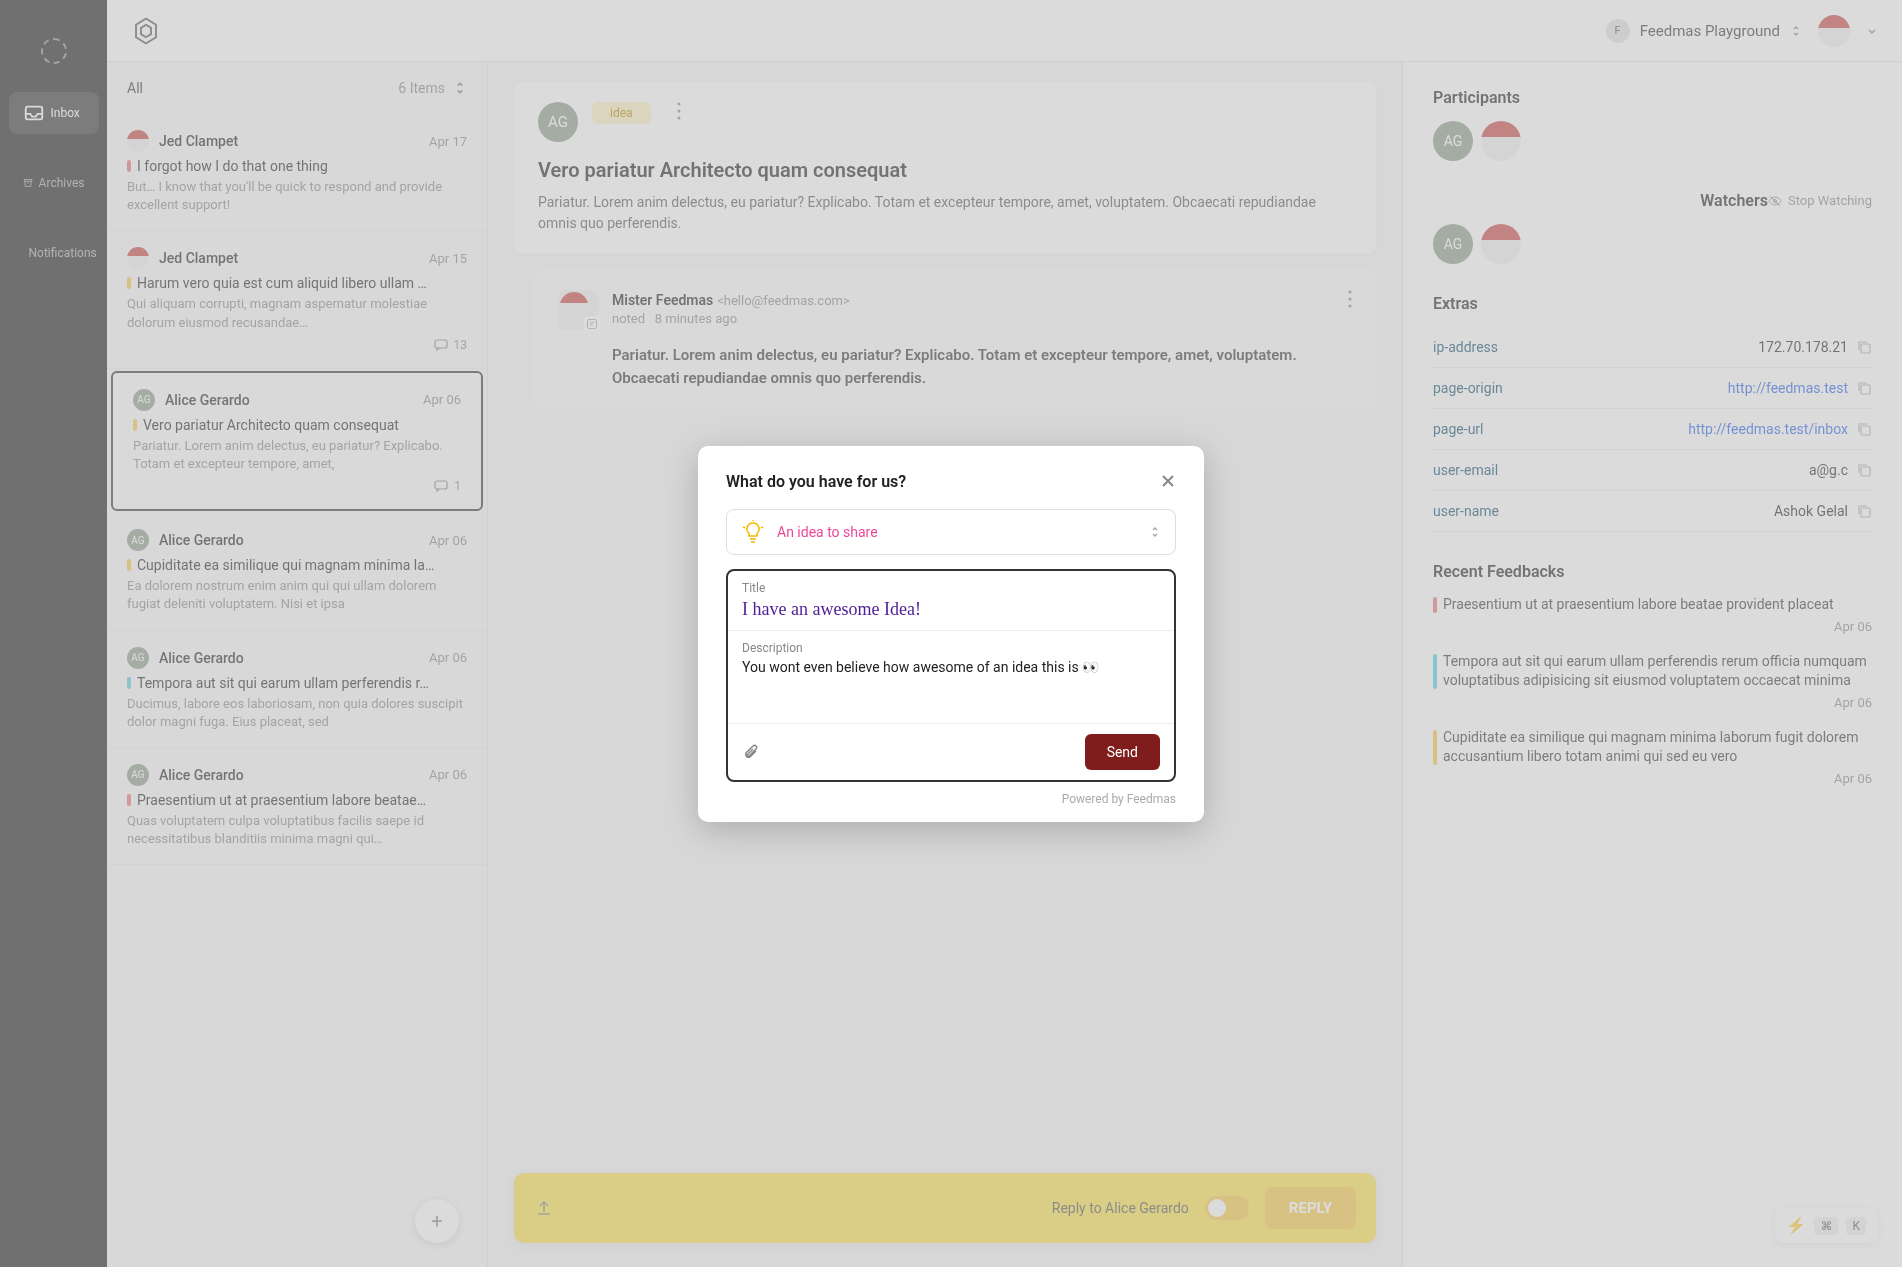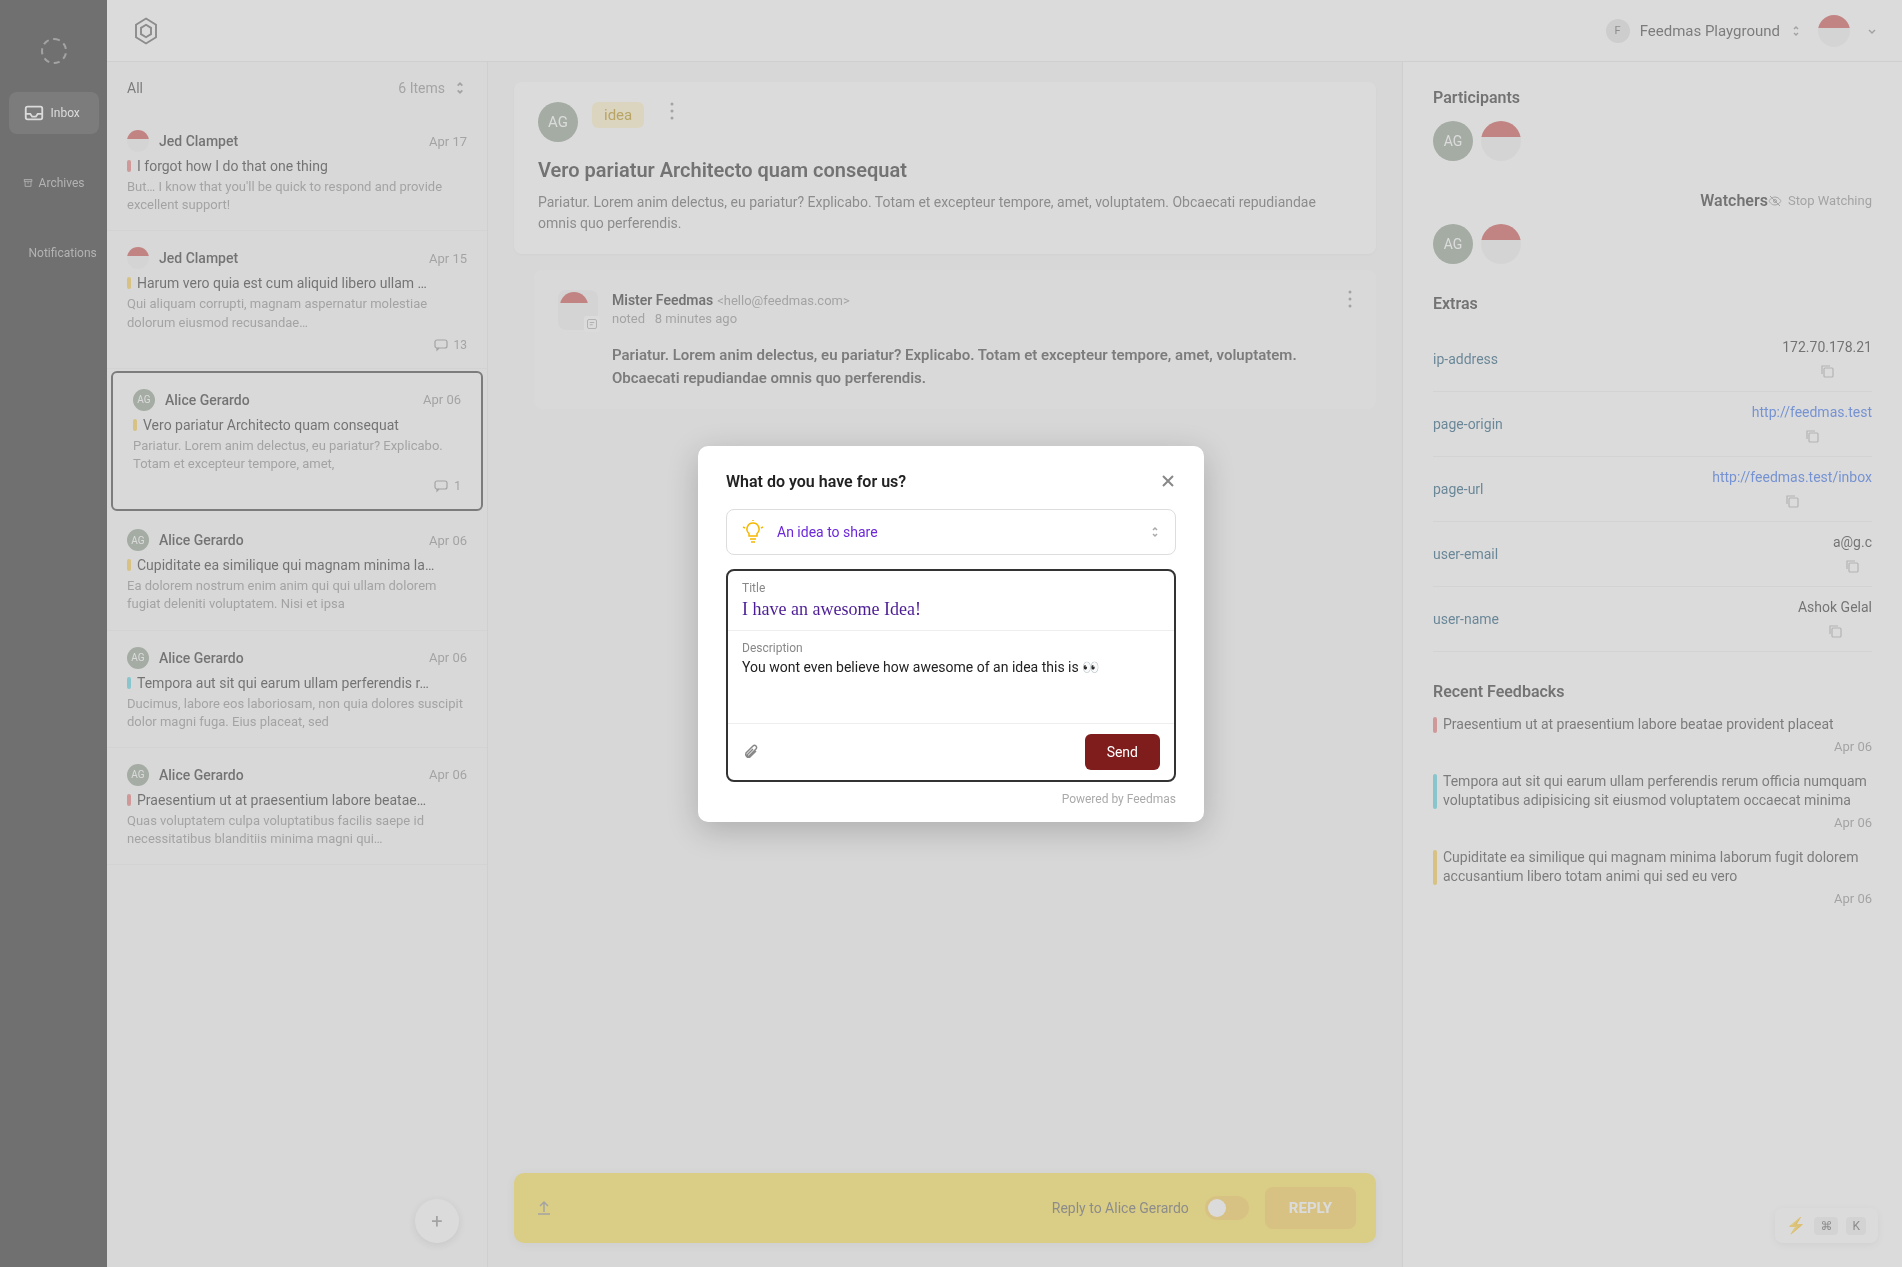--- a/index.html
+++ b/index.html
@@ -38,21 +38,21 @@
 .li-meta { display: flex; justify-content: flex-end; gap: 6px; margin-top: 6px; font-size: 12px; color: #888; align-items: center; }
 .fab { position: absolute; bottom: 24px; right: 28px; width: 44px; height: 44px; border-radius: 50%; background: #fff; box-shadow: 0 2px 8px rgba(0,0,0,0.15); display: flex; align-items: center; justify-content: center; font-size: 20px; color: #888; cursor: pointer; }
 .thread-pane { flex: 1; background: #f5f5f5; display: flex; flex-direction: column; padding: 20px 26px; position: relative; }
 .thread-header { background: #fff; border-radius: 8px; padding: 20px 24px; margin-bottom: 16px; box-shadow: 0 1px 2px rgba(0,0,0,0.04); }
 .th-row1 { display: flex; align-items: flex-start; gap: 14px; }
 .th-avatar { width: 40px; height: 40px; border-radius: 50%; background: #8a9a8a; display: flex; align-items: center; justify-content: center; color: #fff; font-size: 15px; }
 .th-info { flex: 1; }
 .th-from { font-size: 14px; color: #222; }
 .th-from-email { color: #888; font-weight: 400; }
 .th-date { font-size: 13px; color: #888; margin-top: 2px; }
-.th-badge { background: #fff0c4; color: #b38a00; padding: 4px 12px; border-radius: 6px; font-size: 15px; margin-right: 12px; }
+.th-badge { background: #fff0c4; color: #b38a00; padding: 4px 18px; border-radius: 6px; font-size: 12px; margin-right: 12px; }
 .th-more { color: #888; cursor: pointer; }
 .th-subject { font-size: 20px; font-weight: 600; margin: 16px 0 10px; color: #222; }
 .th-body { font-size: 14px; color: #555; line-height: 1.5; }
 .note-card { background: #fafafa; border-radius: 8px; padding: 20px 24px; margin-left: 20px; position: relative; }
 .note-row1 { display: flex; align-items: flex-start; gap: 14px; }
 .note-avatar { width: 40px; height: 40px; border-radius: 8px; background: #f0f0f0; position: relative; }
 .note-from { font-size: 14px; color: #222; font-weight: 600; }
 .note-email { color: #888; font-weight: 400; font-size: 13px; }
 .note-meta { font-size: 13px; color: #888; margin-top: 2px; }
 .note-body { font-size: 15px; color: #333; margin-top: 14px; font-weight: 600; line-height: 1.5; padding-left: 54px; }
@@ -63,35 +63,35 @@
 .reply-toggle::after { content: ''; position: absolute; left: 3px; top: 3px; width: 18px; height: 18px; background: #fff; border-radius: 50%; }
 .reply-btn { background: #f5c843; color: #fff; font-weight: 700; padding: 12px 24px; border-radius: 8px; border: none; font-size: 15px; cursor: pointer; }
 .side-pane { width: 500px; background: #fff; border-left: 1px solid #e5e5e5; padding: 26px 30px; overflow-y: auto; }
 .sp-section-title { font-size: 16px; font-weight: 600; color: #222; margin-bottom: 14px; }
 .sp-avatars { display: flex; gap: 8px; margin-bottom: 30px; }
 .sp-avatar { width: 40px; height: 40px; border-radius: 50%; background: #8a9a8a; display: flex; align-items: center; justify-content: center; color: #fff; font-size: 14px; }
 .sp-watch-row { display: flex; justify-content: flex-end; align-items: center; margin-bottom: 14px; }
 .sp-stop { font-size: 13px; color: #888; display: flex; align-items: center; gap: 6px; cursor: pointer; }
 .extras-row { display: flex; justify-content: space-between; align-items: center; padding: 12px 0; border-bottom: 1px solid #eee; font-size: 14px; }
 .extras-key { color: #0c4a6e; }
-.extras-val { color: #222; display: flex; align-items: center; gap: 8px; flex-direction: column; }
+.extras-val { color: #222; display: flex; align-items: center; gap: 8px; }
 .extras-val a { color: #2563eb; text-decoration: none; }
 .copy-icon { width: 16px; height: 16px; color: #aaa; cursor: pointer; }
 .recent-item { margin-bottom: 18px; }
 .recent-title { font-size: 14px; color: #333; padding-left: 10px; position: relative; line-height: 1.4; }
 .recent-title::before { content: ''; position: absolute; left: 0; top: 2px; bottom: 2px; width: 4px; border-radius: 2px; }
 .recent-title.red::before { background: #e57373; }
 .recent-title.teal::before { background: #4dd0e1; }
 .recent-title.yellow::before { background: #f5c843; }
 .recent-date { font-size: 13px; color: #888; text-align: right; margin-top: 4px; }
 .overlay { position: absolute; inset: 0; background: rgba(200,200,200,0.45); display: flex; align-items: center; justify-content: center; z-index: 100; }
 .modal { width: 506px; background: #fff; border-radius: 10px; box-shadow: 0 8px 32px rgba(0,0,0,0.2); padding: 26px 28px 16px; }
 .modal-title { font-size: 16px; font-weight: 600; color: #222; margin-bottom: 18px; display: flex; justify-content: space-between; align-items: center; }
 .modal-close { color: #888; cursor: pointer; font-size: 20px; }
-.modal-select { border: 1px solid #ddd; border-radius: 8px; padding: 10px 14px; display: flex; align-items: center; gap: 12px; font-size: 14px; color: #6d28d9; margin-bottom: 14px; }
+.modal-select { border: 1px solid #ddd; border-radius: 8px; padding: 10px 14px; display: flex; align-items: center; gap: 12px; font-size: 14px; color: #ec4899; margin-bottom: 14px; }
 .bulb-icon { width: 24px; height: 24px; }
 .modal-form { border: 2px solid #333; border-radius: 8px; overflow: hidden; }
 .form-sec { padding: 10px 14px; }
 .form-sec.bordered { border-bottom: 1px solid #eee; }
 .form-label { font-size: 12px; color: #888; margin-bottom: 4px; }
 .form-input { border: none; outline: none; font-size: 18px; color: #4c1d95; width: 100%; font-family: Liberation Serif, serif; }
 .form-textarea { border: none; outline: none; font-size: 14px; color: #222; width: 100%; resize: none; height: 50px; font-family: inherit; }
 .form-footer { display: flex; justify-content: space-between; align-items: center; padding: 10px 14px; border-top: 1px solid #eee; }
 .attach-icon { color: #888; cursor: pointer; }
 .send-btn { background: #7f1d1d; color: #fff; padding: 10px 22px; border: none; border-radius: 6px; font-size: 14px; cursor: pointer; }

